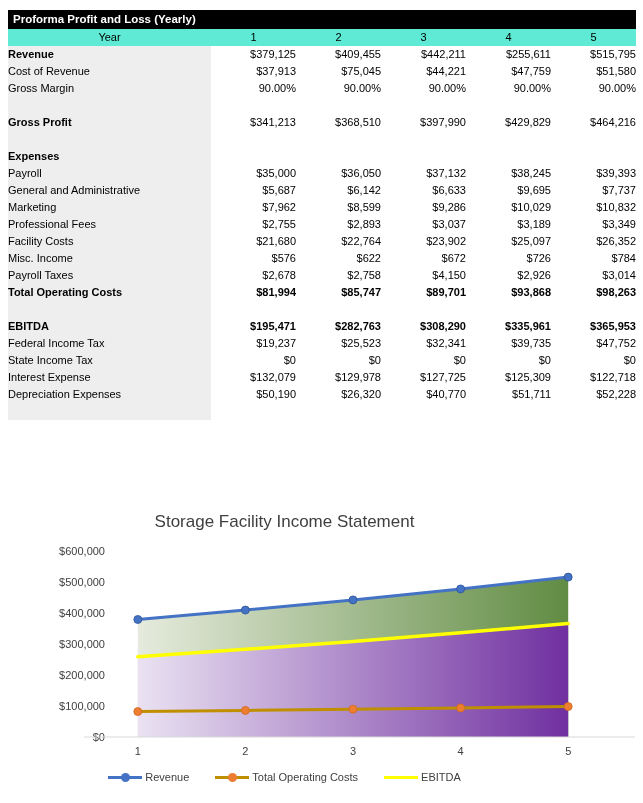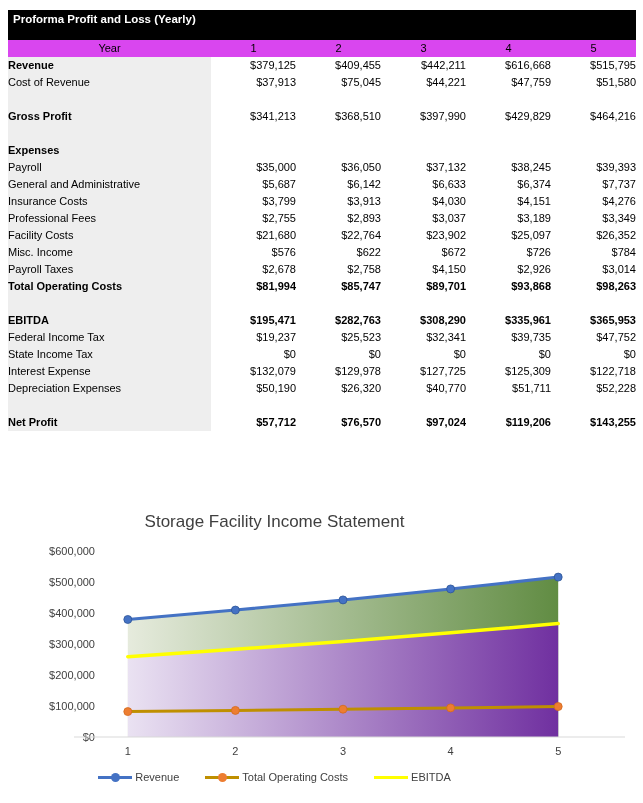--- a/index.html
+++ b/index.html
@@ -2,33 +2,33 @@
 <html><head>
 <meta charset="utf-8">
 <style>
   html,body{margin:0;padding:0;}
   body{
     width:643px;height:803px;background:#ffffff;position:relative;
     font-family:"Liberation Sans",sans-serif;color:#000;overflow:hidden;
   }
   .sheet{position:absolute;left:8px;top:10px;width:628px;}
   .title-bar{
-    height:30px;background:#000000;color:#ffffff;font-size:11.5px;
+    height:19px;background:#000000;color:#ffffff;font-size:11.5px;
     font-weight:bold;line-height:19px;padding-left:5px;box-sizing:border-box;
   }
   table.pnl{width:628px;border-collapse:collapse;table-layout:fixed;}
   table.pnl td{
     height:17px;padding:0;font-size:11px;line-height:17px;
     white-space:nowrap;overflow:hidden;vertical-align:middle;
   }
   td.lbl{background:#eeeeee;padding-left:5px;text-align:left;}
   td.val{background:#ffffff;text-align:right;padding-right:2px;}
-  tr.year-row td{background:#d946ef;text-align:center;}
+  tr.year-row td{background:#5eead4;text-align:center;}
   .b{font-weight:bold;}
-  .chart{position:absolute;left:0;top:498px;width:549px;}
+  .chart{position:absolute;left:10px;top:498px;width:549px;}
   .chart-title{
     text-align:center;font-size:17px;color:#3f3f3f;margin-top:13px;height:22px;line-height:22px;
   }
   svg#chart-svg{display:block;margin-top:7px;}
   svg#chart-svg text{font-family:"Liberation Sans",sans-serif;font-size:11px;fill:#404040;}
   .legend{
     margin-top:6px;height:18px;display:flex;justify-content:center;
     align-items:center;gap:26px;
   }
   .legend-item{display:flex;align-items:center;gap:3px;}
@@ -60,32 +60,40 @@
           <td class="">2</td>
           <td class="">3</td>
           <td class="">4</td>
           <td class="">5</td>
         </tr>
         <tr>
           <td class="lbl b">Revenue</td>
           <td class="val">$379,125</td>
           <td class="val">$409,455</td>
           <td class="val">$442,211</td>
-          <td class="val">$616,668</td>
+          <td class="val">$255,611</td>
           <td class="val">$515,795</td>
         </tr>
         <tr>
           <td class="lbl">Cost of Revenue</td>
           <td class="val">$37,913</td>
           <td class="val">$75,045</td>
           <td class="val">$44,221</td>
           <td class="val">$47,759</td>
           <td class="val">$51,580</td>
         </tr>
         <tr>
+          <td class="lbl">Gross Margin</td>
+          <td class="val">90.00%</td>
+          <td class="val">90.00%</td>
+          <td class="val">90.00%</td>
+          <td class="val">90.00%</td>
+          <td class="val">90.00%</td>
+        </tr>
+        <tr>
           <td class="lbl"></td>
           <td class="val"></td>
           <td class="val"></td>
           <td class="val"></td>
           <td class="val"></td>
           <td class="val"></td>
         </tr>
         <tr>
           <td class="lbl b">Gross Profit</td>
           <td class="val">$341,213</td>
@@ -116,30 +124,30 @@
           <td class="val">$36,050</td>
           <td class="val">$37,132</td>
           <td class="val">$38,245</td>
           <td class="val">$39,393</td>
         </tr>
         <tr>
           <td class="lbl">General and Administrative</td>
           <td class="val">$5,687</td>
           <td class="val">$6,142</td>
           <td class="val">$6,633</td>
-          <td class="val">$6,374</td>
+          <td class="val">$9,695</td>
           <td class="val">$7,737</td>
         </tr>
         <tr>
-          <td class="lbl">Insurance Costs</td>
-          <td class="val">$3,799</td>
-          <td class="val">$3,913</td>
-          <td class="val">$4,030</td>
-          <td class="val">$4,151</td>
-          <td class="val">$4,276</td>
+          <td class="lbl">Marketing</td>
+          <td class="val">$7,962</td>
+          <td class="val">$8,599</td>
+          <td class="val">$9,286</td>
+          <td class="val">$10,029</td>
+          <td class="val">$10,832</td>
         </tr>
         <tr>
           <td class="lbl">Professional Fees</td>
           <td class="val">$2,755</td>
           <td class="val">$2,893</td>
           <td class="val">$3,037</td>
           <td class="val">$3,189</td>
           <td class="val">$3,349</td>
         </tr>
         <tr>
@@ -222,28 +230,20 @@
           <td class="val">$51,711</td>
           <td class="val">$52,228</td>
         </tr>
         <tr>
           <td class="lbl"></td>
           <td class="val"></td>
           <td class="val"></td>
           <td class="val"></td>
           <td class="val"></td>
           <td class="val"></td>
-        </tr>
-        <tr>
-          <td class="lbl b">Net Profit</td>
-          <td class="val b">$57,712</td>
-          <td class="val b">$76,570</td>
-          <td class="val b">$97,024</td>
-          <td class="val b">$119,206</td>
-          <td class="val b">$143,255</td>
         </tr>
       </tbody>
   </table>
 </div>
 
 <div class="chart">
   <div class="chart-title">Storage Facility Income Statement</div>
   <svg id="chart-svg" width="643" height="222" viewBox="0 0 643 222">
       <defs>
         <linearGradient id="grad0" x1="0%" y1="0%" x2="100%" y2="0%">

